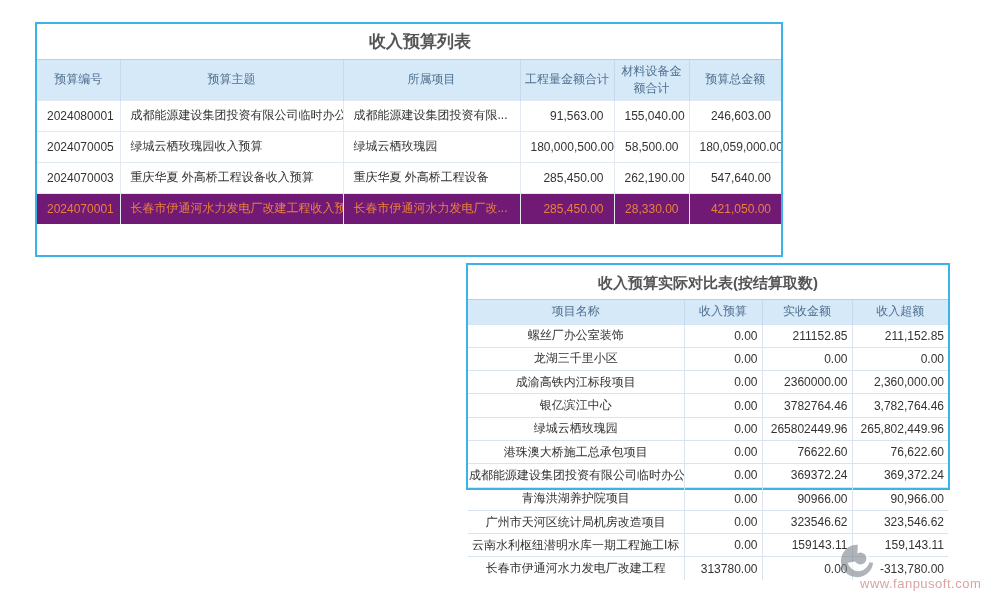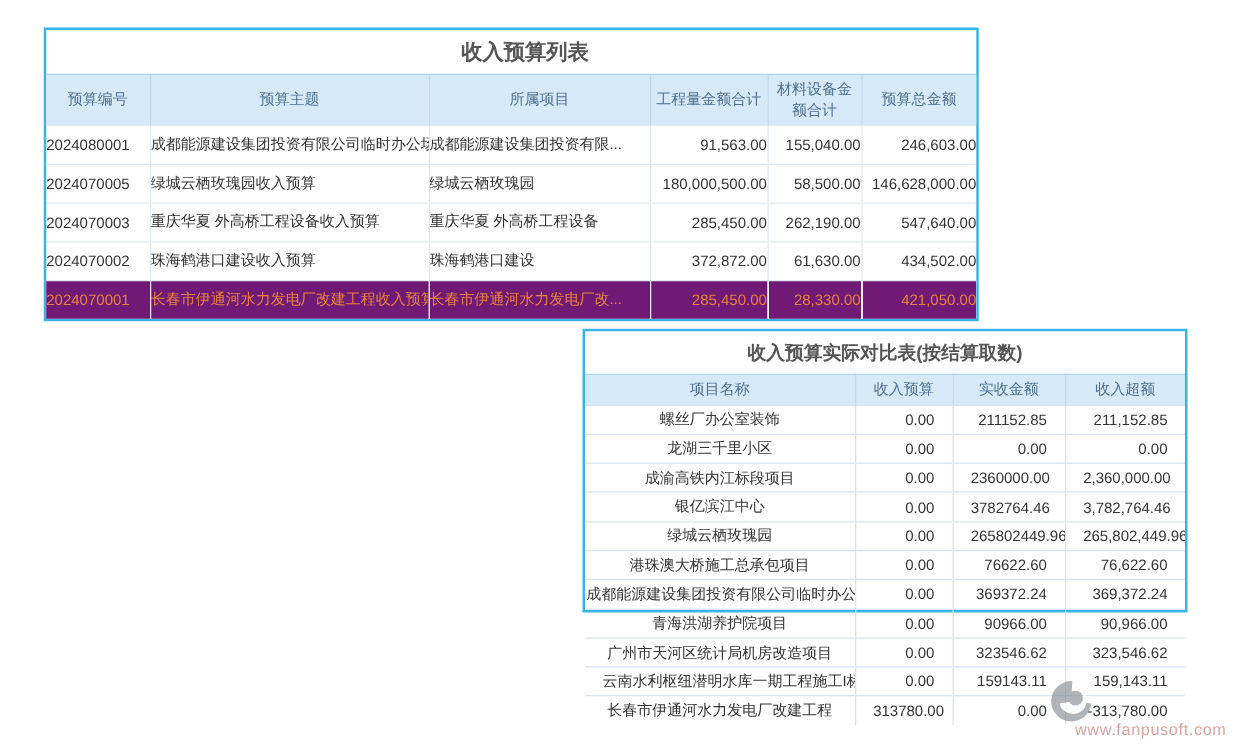--- a/index.html
+++ b/index.html
@@ -12,36 +12,36 @@
   #budget-panel { left:35px; top:22px; width:748px; height:235px; }
   #budget-panel .tbl-title { height:36px; line-height:36px; text-align:center;
     font-size:17px; font-weight:bold; color:#555; border-bottom:1px solid #aad6ef;padding-left:22px; }
   table { border-collapse:collapse; table-layout:fixed; width:100%; }
   th { background:#d6e9f8; color:#4f6f8f; font-size:12px; font-weight:normal;
     text-align:center; vertical-align:middle; padding:2px 4px; }
   #budget-table th { height:40px; border-right:1px solid #c3d9ec; }
   #budget-table th:last-child { border-right:none; }
   #budget-table td { height:31px; font-size:12px; color:#333;
     border-top:1px solid #e2e9f0; border-right:1px solid #e2e9f0;
-    white-space:nowrap; overflow:hidden; padding:0 0; vertical-align:middle; }
+    white-space:nowrap; overflow:hidden; padding:0 10px; vertical-align:middle; }
   #budget-table td:last-child { border-right:none; }
   td.al { text-align:left; } td.ar { text-align:right; } td.ac { text-align:center; }
   .blue { color:#1e86d8; }
   tr.hl td { background:#701a75; color:#e8813d !important; }
   tr.hl td .blue, tr.hl td.blue { color:#e8813d; }
 
   
   #cmp-panel { left:466px; top:263px; width:484px; height:227px; }
   #cmp-panel .tbl-title { height:35px; line-height:35px; text-align:center;
     font-size:15px; font-weight:bold; color:#555; border-bottom:1px solid #aad6ef; }
   #cmp-table th { height:24px; border-right:1px solid #c3d9ec;margin-top:27px; }
   #cmp-table th:last-child { border-right:none; }
   #cmp-table td { height:23.3px; font-size:12px; color:#333;
     border-top:1px solid #d9e4f0; border-right:1px solid #d9e4f0;
-    white-space:nowrap; overflow:hidden; padding:0 14px; vertical-align:middle; }
+    white-space:nowrap; overflow:hidden; padding:0 4px; vertical-align:middle; }
   #cmp-table td:last-child { border-right:none; }
   #cmp-table tbody tr:nth-child(7) td.name-cell { text-align:left; padding-left:1px; }
   .num-red { color:#f03b3b; }
   .num-dark { color:#333; }
 
   
   #watermark { position:absolute; left:838px; top:544px; width:165px; z-index:5;
     pointer-events:none; }
   #watermark .wm-row { display:flex; align-items:center; }
   #watermark .wm-logo { width:38px; height:34px; opacity:.6; flex:0 0 auto; }
@@ -82,37 +82,29 @@
           <td class="ar">91,563.00</td>
           <td class="ar">155,040.00</td>
           <td class="ar">246,603.00</td>
         </tr>
         <tr>
           <td class="al">2024070005</td>
           <td class="al blue">绿城云栖玫瑰园收入预算</td>
           <td class="al blue">绿城云栖玫瑰园</td>
           <td class="ar">180,000,500.00</td>
           <td class="ar">58,500.00</td>
-          <td class="ar">146,628,000.00</td>
+          <td class="ar">180,059,000.00</td>
         </tr>
         <tr>
           <td class="al">2024070003</td>
           <td class="al blue">重庆华夏 外高桥工程设备收入预算</td>
           <td class="al blue">重庆华夏 外高桥工程设备</td>
           <td class="ar">285,450.00</td>
           <td class="ar">262,190.00</td>
           <td class="ar">547,640.00</td>
-        </tr>
-        <tr>
-          <td class="al">2024070002</td>
-          <td class="al blue">珠海鹤港口建设收入预算</td>
-          <td class="al blue">珠海鹤港口建设</td>
-          <td class="ar">372,872.00</td>
-          <td class="ar">61,630.00</td>
-          <td class="ar">434,502.00</td>
         </tr>
         <tr class="hl">
           <td class="al">2024070001</td>
           <td class="al blue">长春市伊通河水力发电厂改建工程收入预算</td>
           <td class="al blue">长春市伊通河水力发电厂改...</td>
           <td class="ar">285,450.00</td>
           <td class="ar">28,330.00</td>
           <td class="ar">421,050.00</td>
         </tr>
       </tbody>

